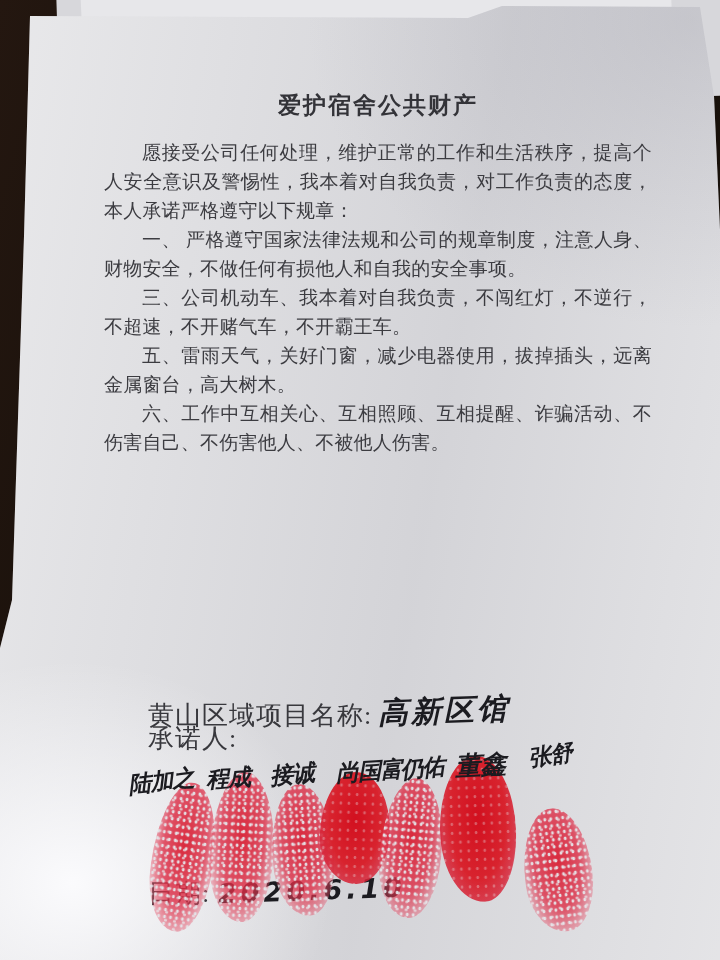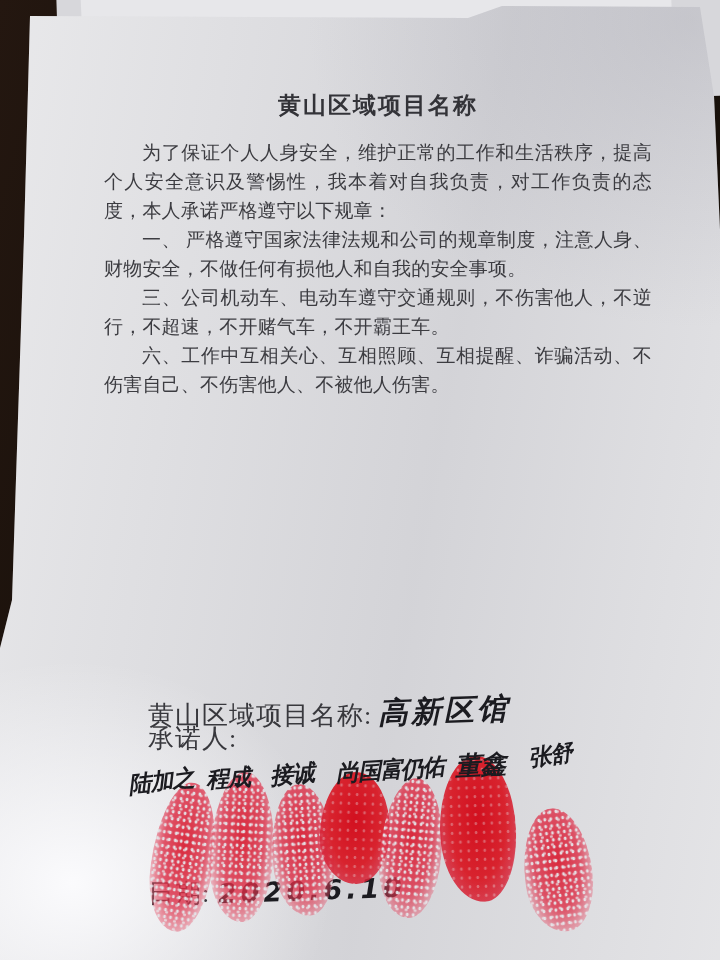--- a/index.html
+++ b/index.html
@@ -91,24 +91,25 @@
 </head>
 <body>
 
 <div class="stage">
   <div class="under-a"></div>
   <div class="under-b"></div>
 
   <div class="paper"></div>
 
   <div class="content">
-    <h1 class="doc-title">黄山区域项目名称</h1>
-    <p>为了保证个人人身安全，维护正常的工作和生活秩序，提高个人安全意识及警惕性，我本着对自我负责，对工作负责的态度，本人承诺严格遵守以下规章：</p>
+    <h1 class="doc-title">爱护宿舍公共财产</h1>
+    <p>愿接受公司任何处理，维护正常的工作和生活秩序，提高个人安全意识及警惕性，我本着对自我负责，对工作负责的态度，本人承诺严格遵守以下规章：</p>
     <p>一、 严格遵守国家法律法规和公司的规章制度，注意人身、财物安全，不做任何有损他人和自我的安全事项。</p>
-    <p>三、公司机动车、电动车遵守交通规则，不伤害他人，不逆行，不超速，不开赌气车，不开霸王车。</p>
+    <p>三、公司机动车、我本着对自我负责，不闯红灯，不逆行，不超速，不开赌气车，不开霸王车。</p>
+    <p>五、雷雨天气，关好门窗，减少电器使用，拔掉插头，远离金属窗台，高大树木。</p>
     <p>六、工作中互相关心、互相照顾、互相提醒、诈骗活动、不伤害自己、不伤害他人、不被他人伤害。</p>
   </div>
 
   <div class="project-line">
     <span class="field-label">黄山区域项目名称:</span><span class="hand project-value">高新区馆</span>
   </div>
 
   <div class="promiser-line">
     <span class="field-label">承诺人:</span>
   </div>

